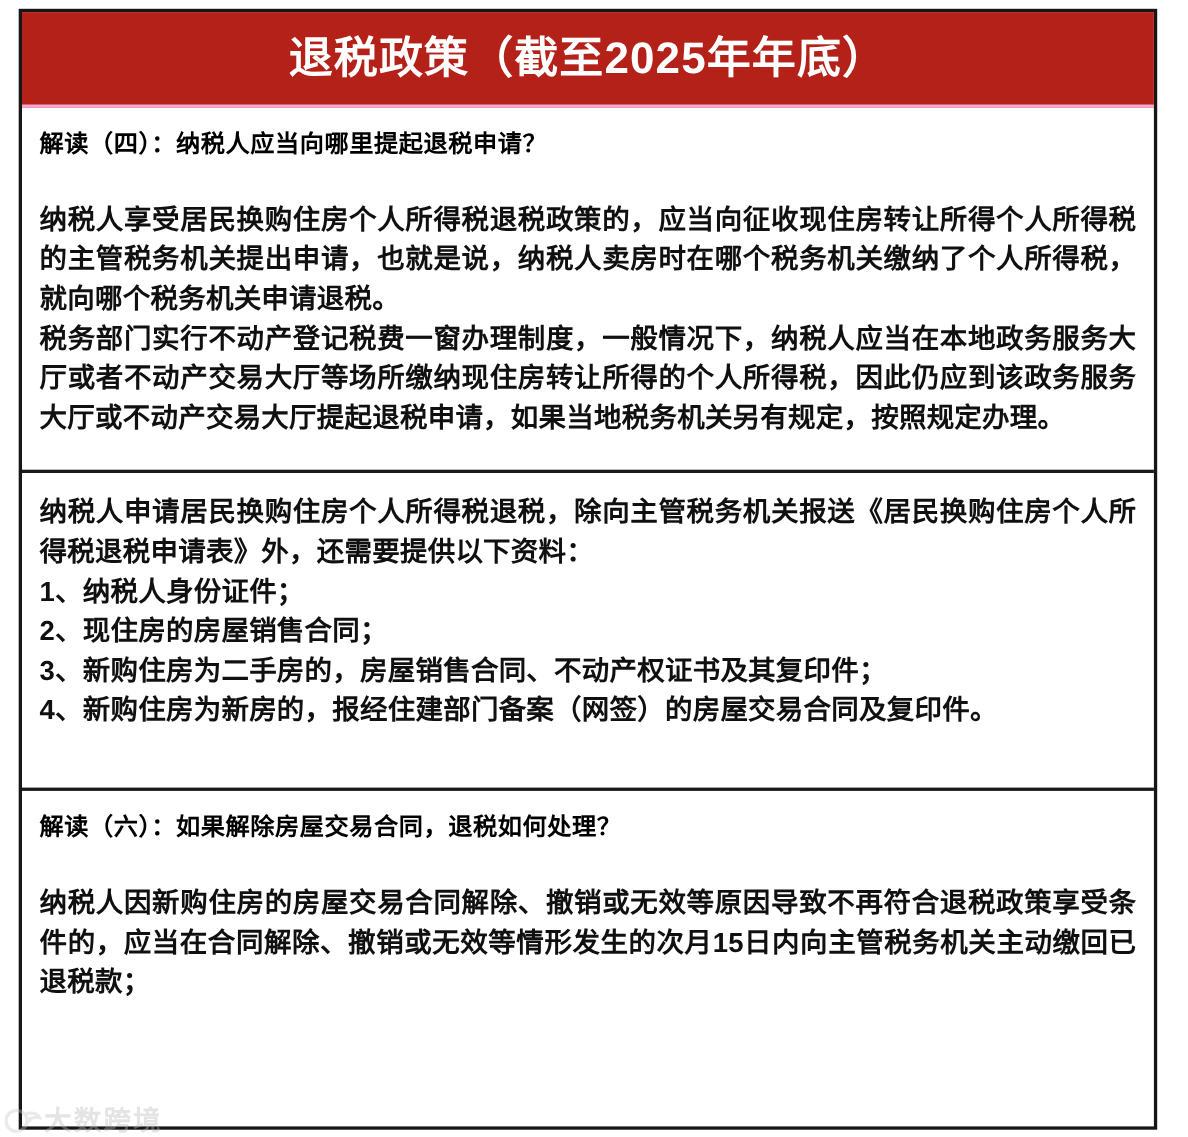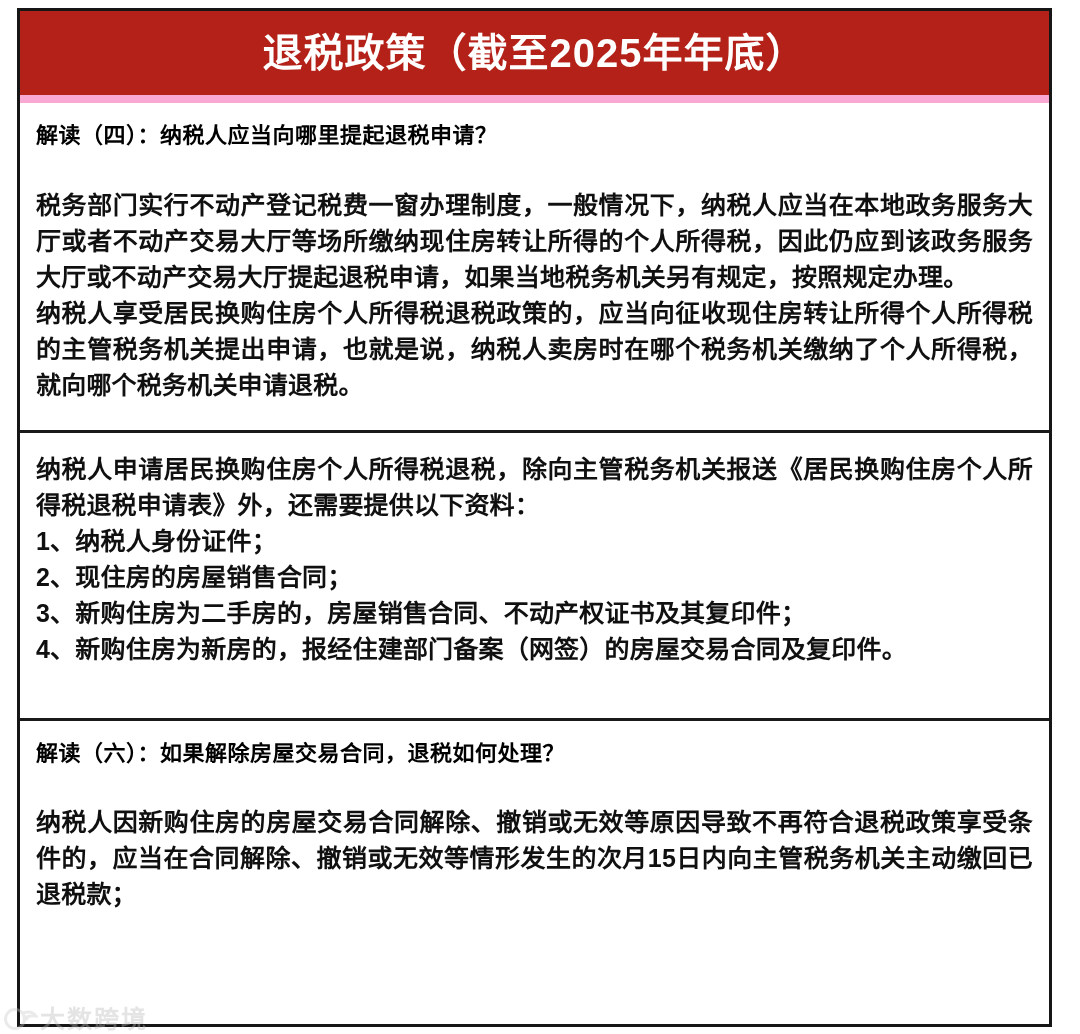--- a/index.html
+++ b/index.html
@@ -29,21 +29,21 @@
   }
 
   
   .banner {
     flex: 0 0 auto;
     height: 84px;
     background: #b32118;
     display: flex;
     align-items: center;
     justify-content: center;
-    border-bottom: 8px solid #f9a8d4;
+    border-bottom: 3px solid #f9a8d4;
   }
   .banner-title {
     color: #ffffff;
     font-size: 40px;
     font-weight: bold;
     letter-spacing: 1px;
     line-height: 1;
     white-space: nowrap;
   }
 
@@ -134,22 +134,22 @@
 
   <div class="banner">
     <div class="banner-title">退税政策（截至2025年年底）</div>
   </div>
 
   <div class="content">
 
     <div class="qa-section sec-4">
       <div class="qa-heading">解读（四）：纳税人应当向哪里提起退税申请？</div>
       <div class="qa-body">
+        <p class="para">纳税人享受居民换购住房个人所得税退税政策的，应当向征收现住房转让所得个人所得税的主管税务机关提出申请，也就是说，纳税人卖房时在哪个税务机关缴纳了个人所得税，就向哪个税务机关申请退税。</p>
         <p class="para hang">税务部门实行不动产登记税费一窗办理制度，一般情况下，纳税人应当在本地政务服务大厅或者不动产交易大厅等场所缴纳现住房转让所得的个人所得税，因此仍应到该政务服务大厅或不动产交易大厅提起退税申请，如果当地税务机关另有规定，按照规定办理。</p>
-        <p class="para">纳税人享受居民换购住房个人所得税退税政策的，应当向征收现住房转让所得个人所得税的主管税务机关提出申请，也就是说，纳税人卖房时在哪个税务机关缴纳了个人所得税，就向哪个税务机关申请退税。</p>
       </div>
     </div>
 
     <div class="qa-section sec-5">
       <div class="qa-body">
         <p class="para">纳税人申请居民换购住房个人所得税退税，除向主管税务机关报送《居民换购住房个人所得税退税申请表》外，还需要提供以下资料：</p>
         <p class="list-line">1、纳税人身份证件；</p>
         <p class="list-line">2、现住房的房屋销售合同；</p>
         <p class="list-line">3、新购住房为二手房的，房屋销售合同、不动产权证书及其复印件；</p>
         <p class="list-line">4、新购住房为新房的，报经住建部门备案（网签）的房屋交易合同及复印件。</p>

